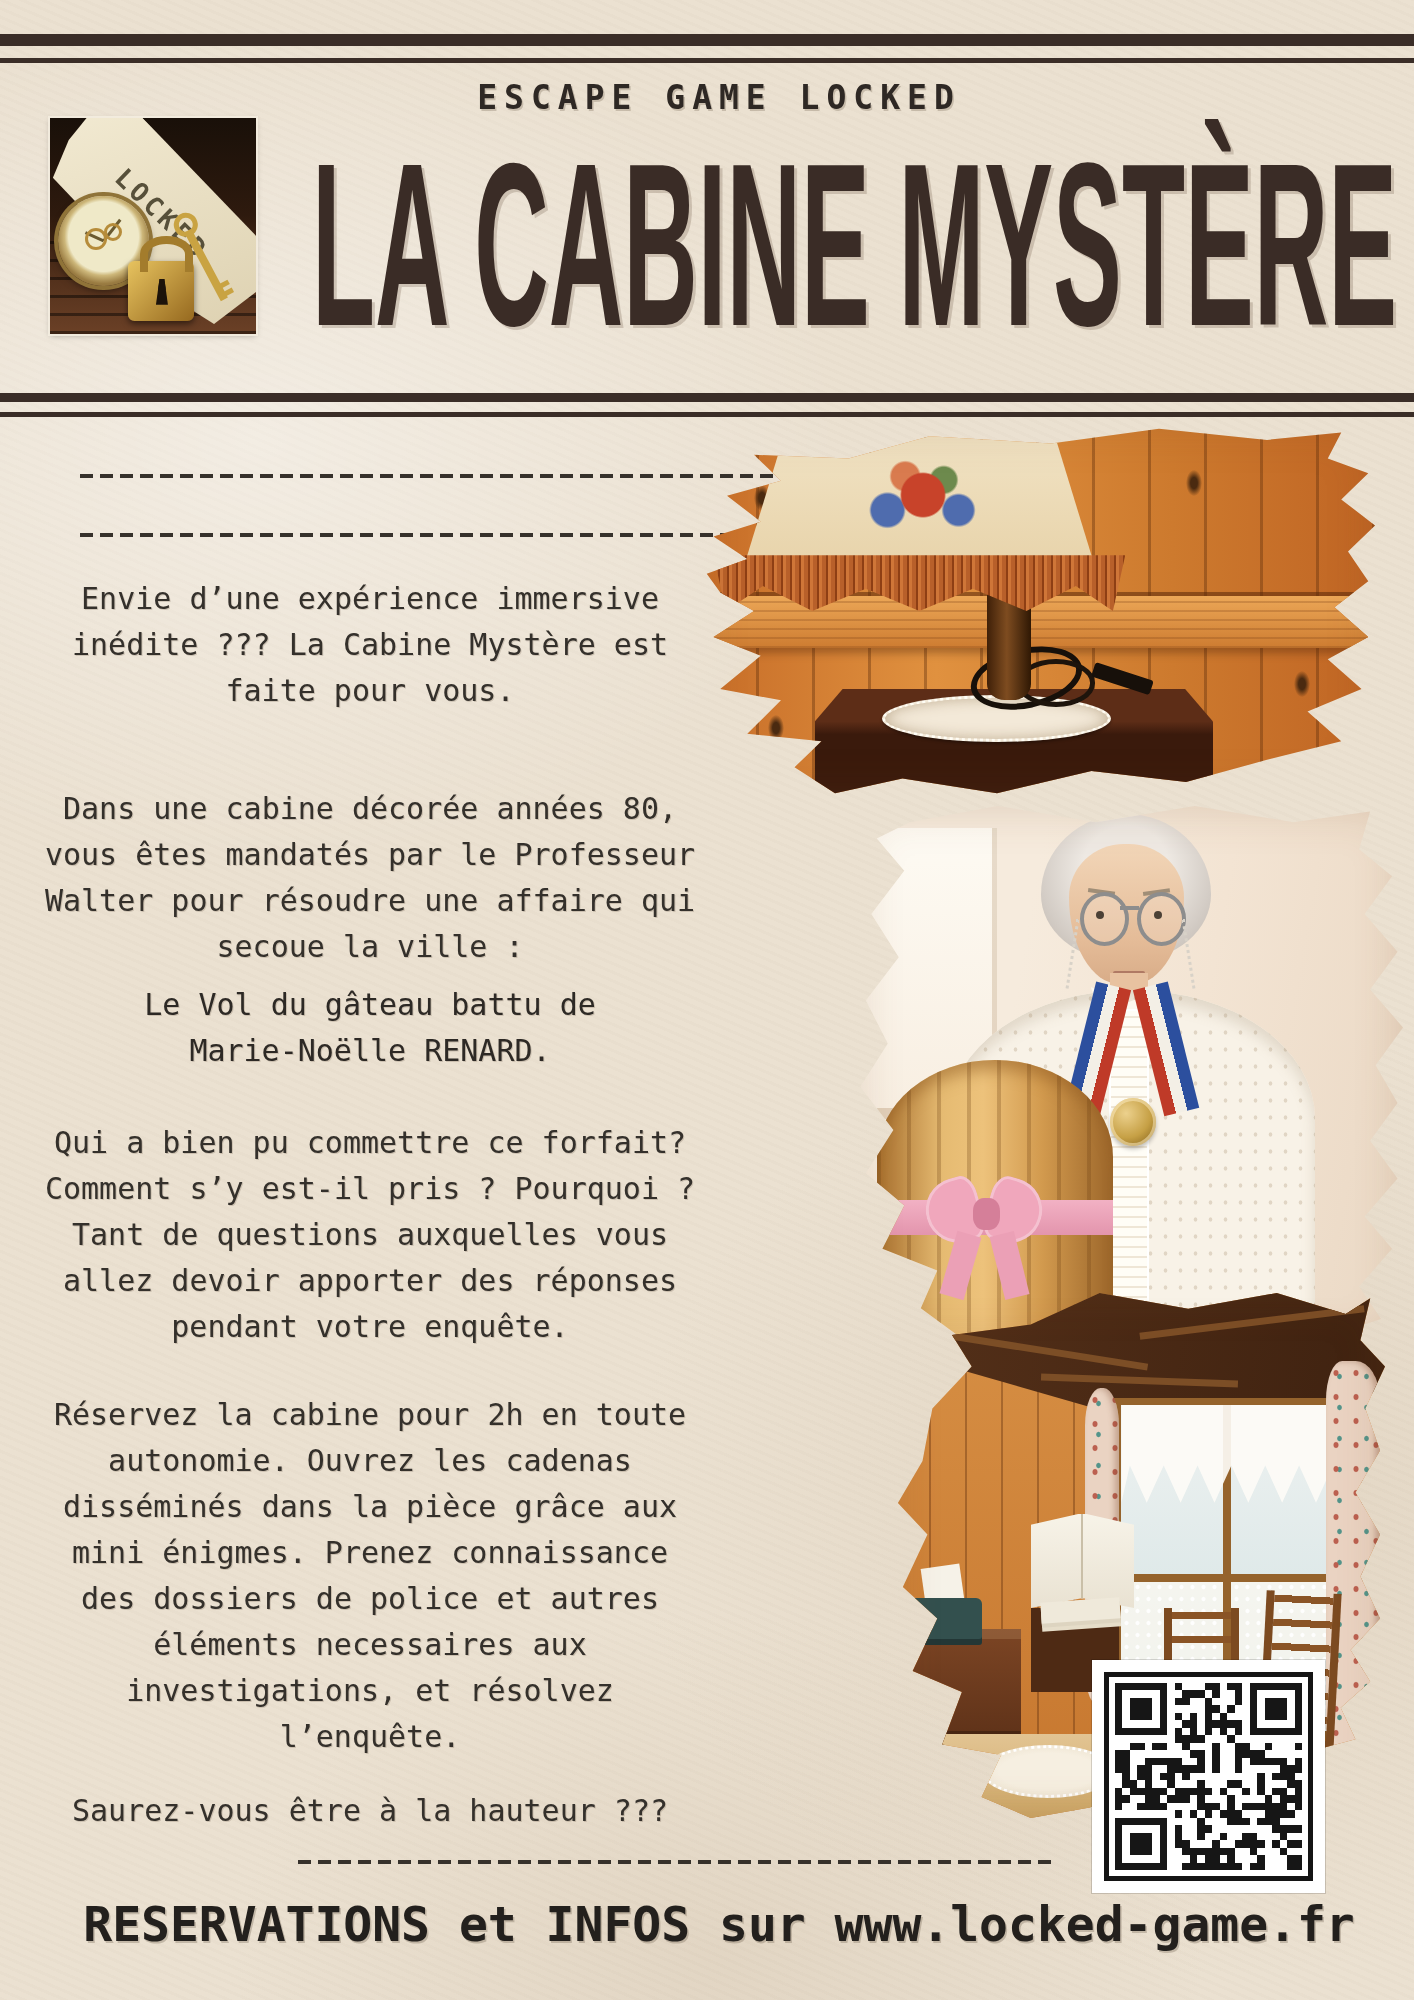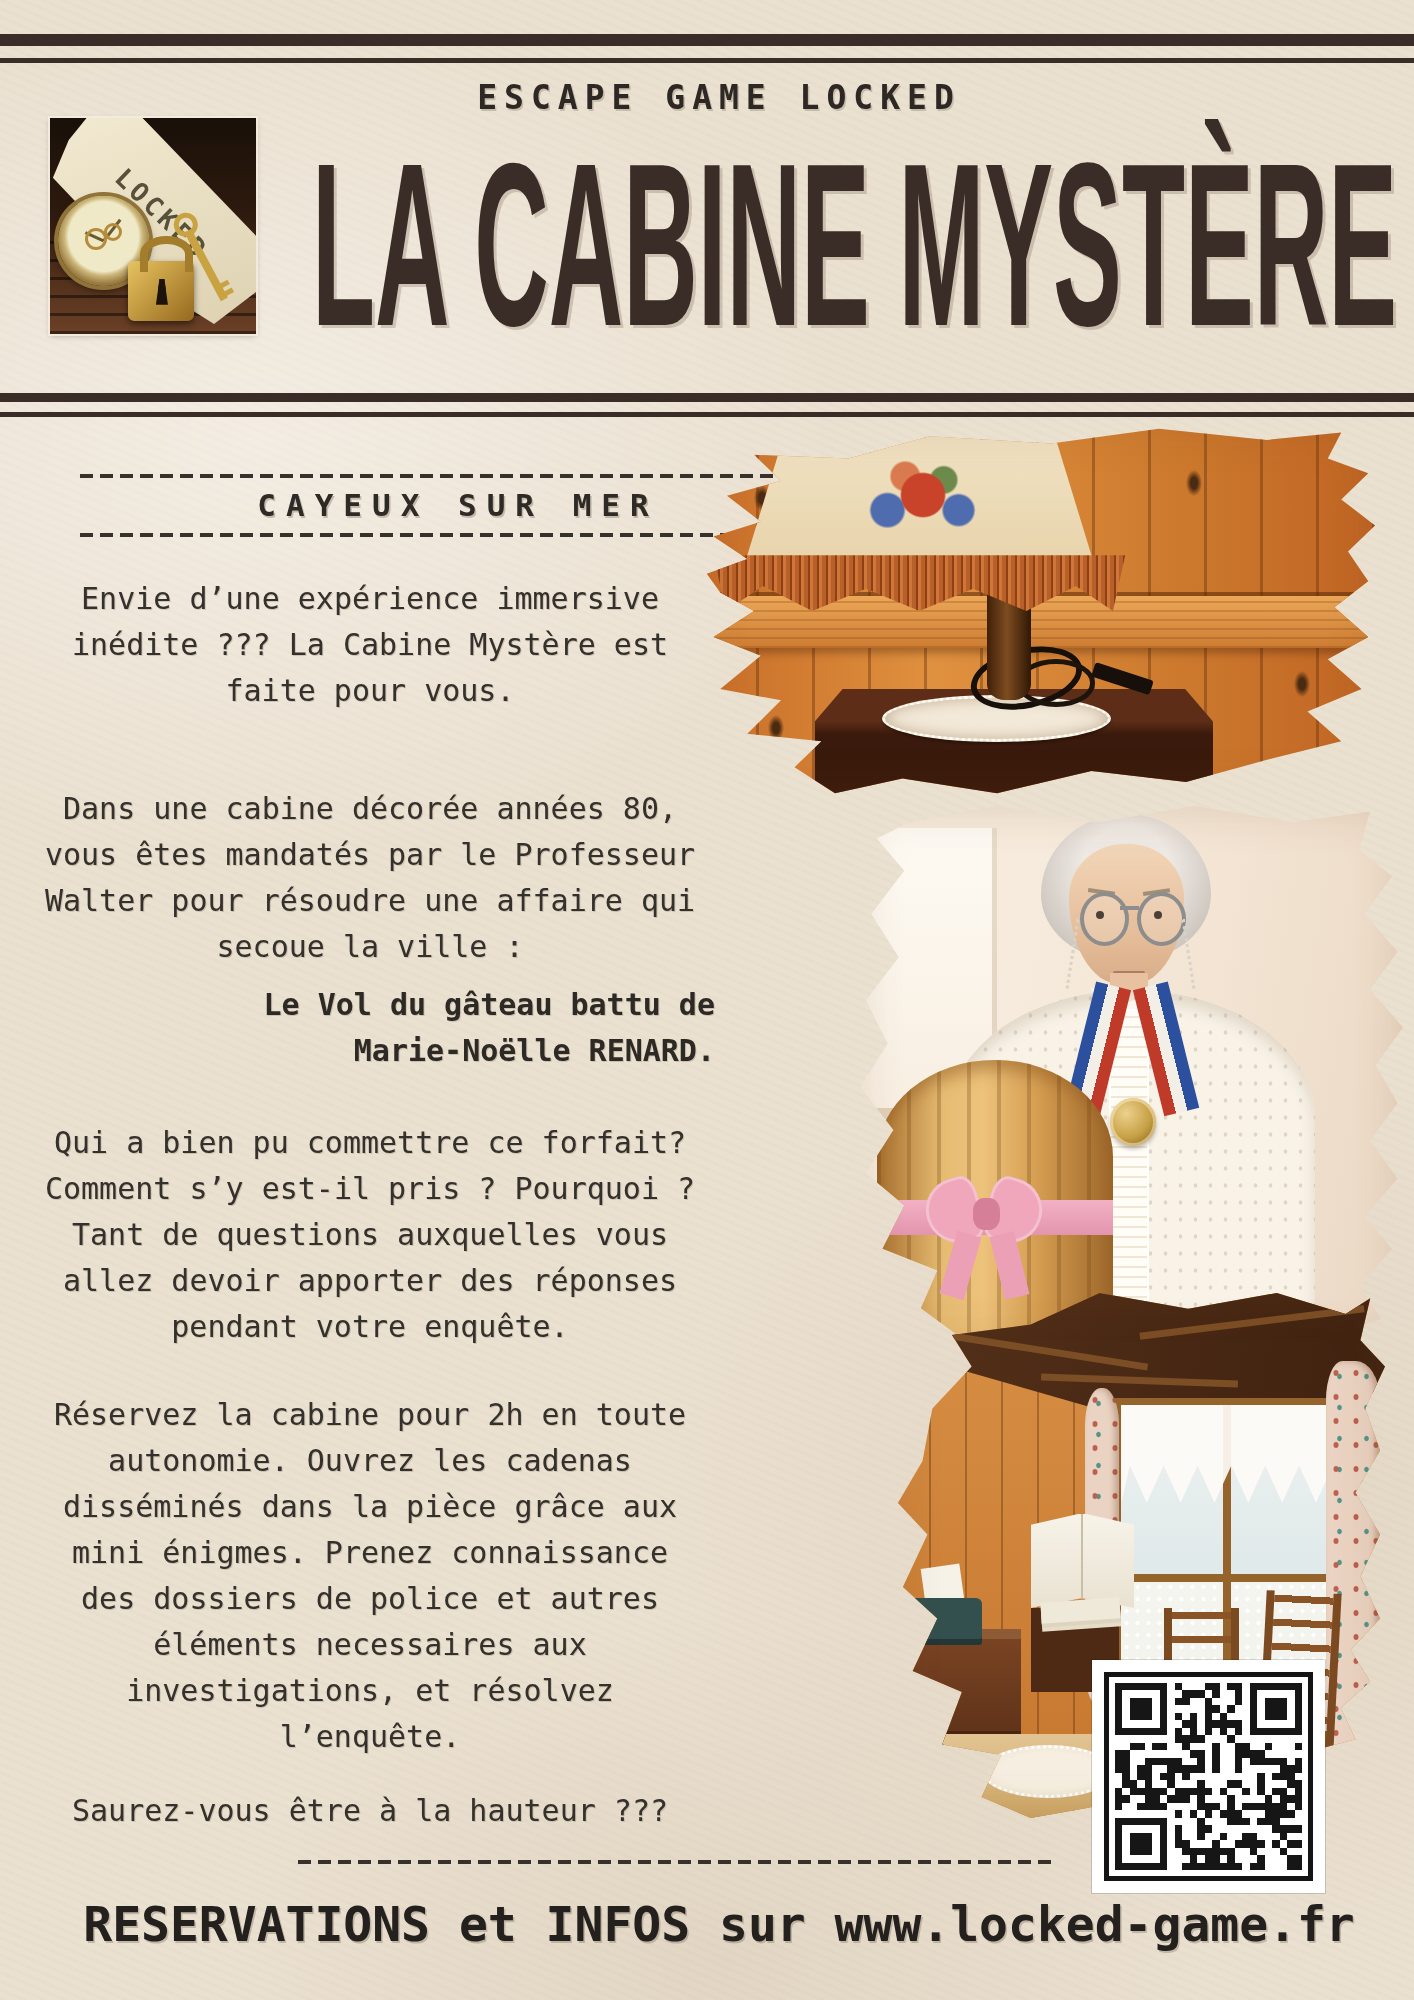--- a/index.html
+++ b/index.html
@@ -65,21 +65,21 @@
     background:repeating-linear-gradient(90deg,#36312b 0 13px,rgba(0,0,0,0) 13px 20px);}
   .d1{top:474px;} .d2{top:533px;}
   .loc-head{position:absolute;left:80px;top:487px;width:756px;text-align:center;
     font-weight:bold;font-size:31px;letter-spacing:10px;color:#2e2a26;
     text-shadow:1.5px 1.5px 0 rgba(95,78,60,.3);}
 
   
   .para{position:absolute;left:25px;width:690px;text-align:center;white-space:pre-line;
     font-size:30px;line-height:46px;color:#34302b;text-shadow:1px 1.2px 0 rgba(95,78,60,.22);}
   .p1{top:576px;} .p2{top:786px;} .p3{top:1120px;} .p4{top:1392px;}
-  .case-title{top:982px;font-weight:bold;color:#2d2925;text-align:right;}
+  .case-title{top:982px;font-weight:normal;color:#2d2925;}
   .tagline{top:1788px;}
 
   
   .foot-dash{position:absolute;left:298px;top:1860px;width:757px;height:4px;
     background:repeating-linear-gradient(90deg,#36312b 0 13px,rgba(0,0,0,0) 13px 20px);}
   .foot-line{position:absolute;left:0;top:1896px;width:100%;text-align:center;
     font-weight:bold;font-size:48px;color:#23201d;letter-spacing:0;
     text-shadow:1.5px 2px 0 rgba(95,78,60,.28);}
 
   
@@ -254,21 +254,20 @@
   </div>
 
   <svg class="title-svg" viewBox="0 0 1094 176">
     <text x="4" y="0" transform="translate(0,169) scale(1,1.785)" font-family="Liberation Sans, DejaVu Sans, sans-serif" font-weight="bold" font-size="130" fill="#3a2c26" textLength="1085" lengthAdjust="spacingAndGlyphs">LA CABINE MYSTÈRE</text>
   </svg>
 
   <div class="rule m1"></div>
   <div class="rule m2"></div>
 
   <div class="loc-dash d1"></div>
-  <div class="loc-head">CAYEUX SUR MER</div>
   <div class="loc-dash d2"></div>
 
   <div class="para p1">Envie d’une expérience immersive
 inédite ??? La Cabine Mystère est
 faite pour vous.</div>
   <div class="para p2">Dans une cabine décorée années 80,
 vous êtes mandatés par le Professeur
 Walter pour résoudre une affaire qui
 secoue la ville :</div>
   <div class="para case-title" style="top:982px;">Le Vol du gâteau battu de

